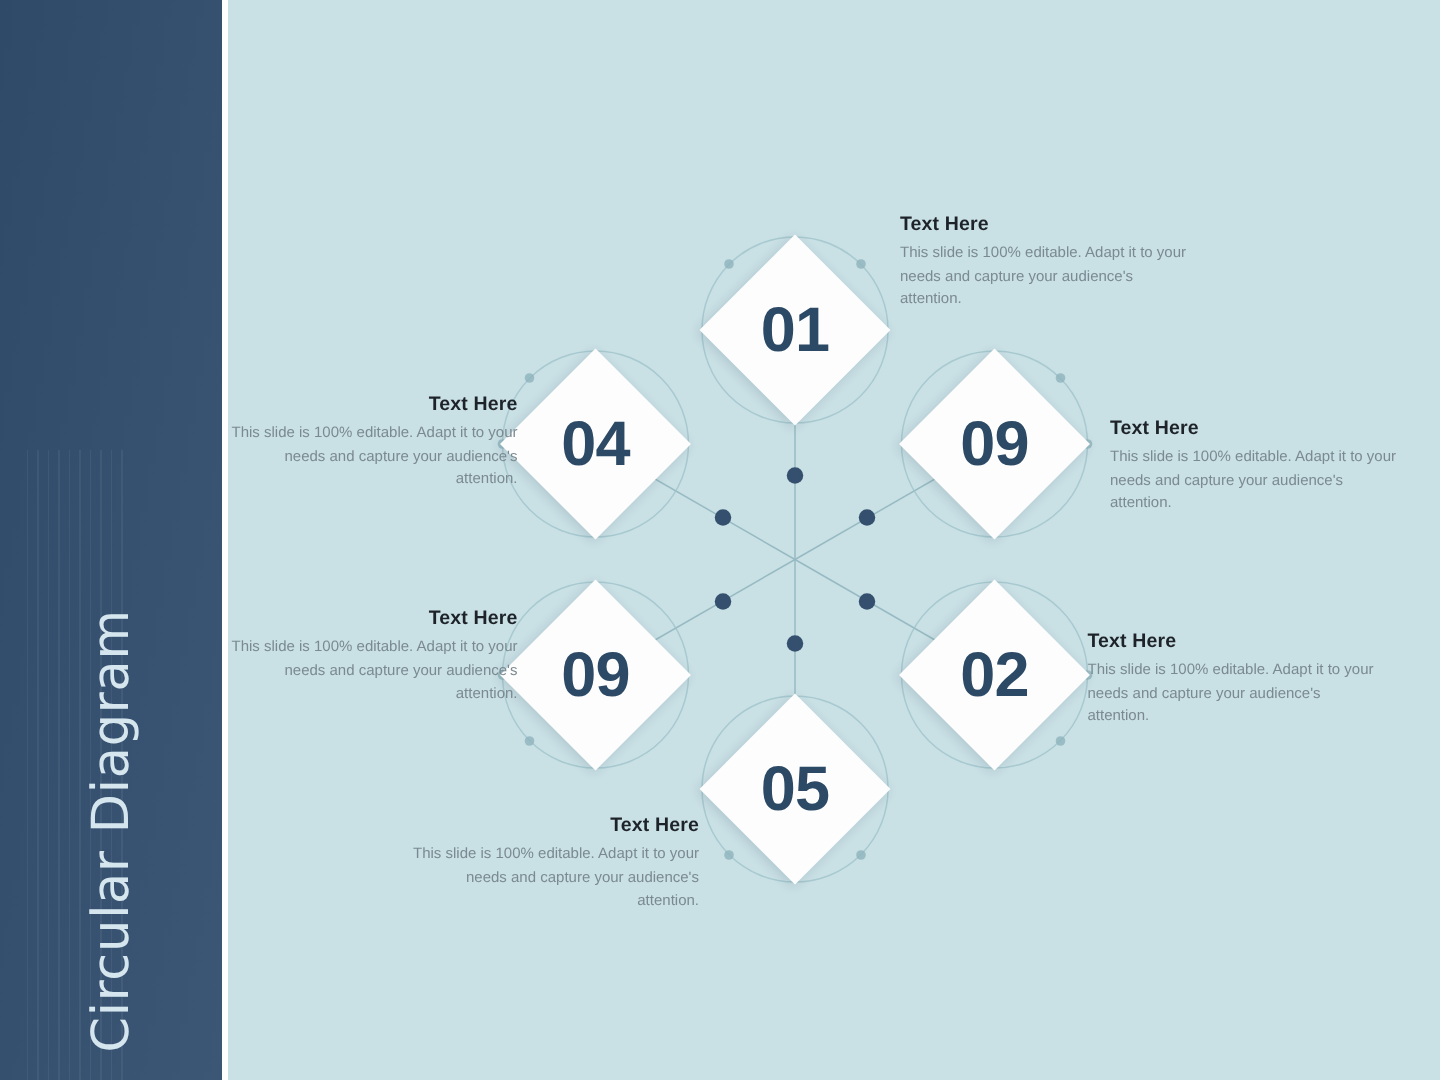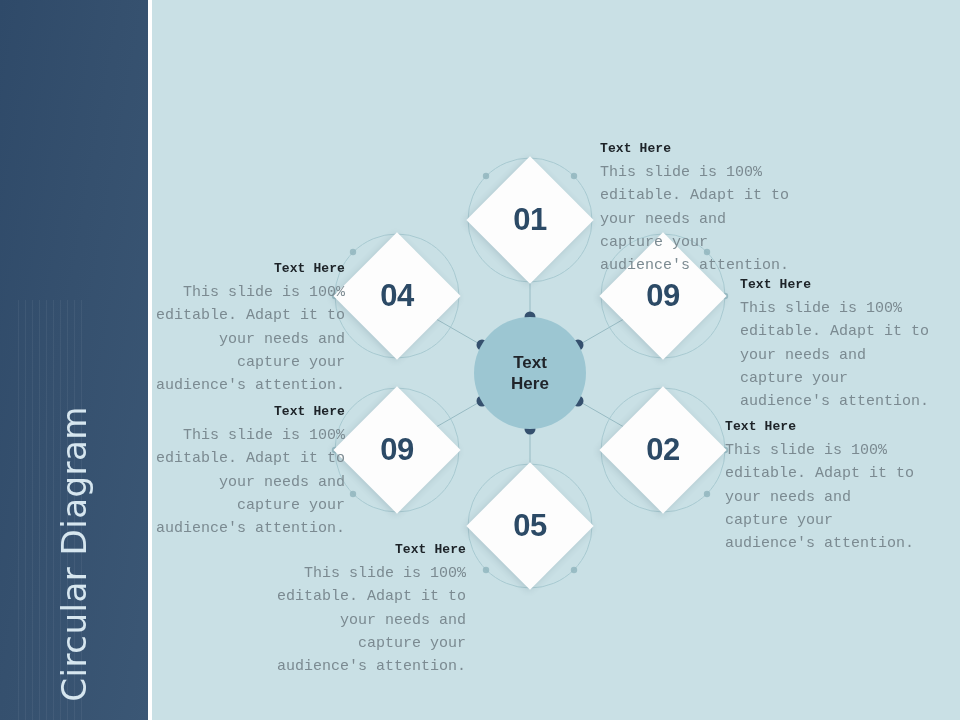--- a/index.html
+++ b/index.html
@@ -95,37 +95,37 @@
     transform:rotate(45deg);
     box-shadow:0 2px 7px rgba(40,70,90,0.17);
   }
   .num {
     position:absolute;
     left:-45px; top:-45px;
     width:90px; height:90px;
     display:flex;
     align-items:center;
     justify-content:center;
-    font-size:31px;
+    font-size:42px;
     font-weight:bold;
     color:#2c4a66;
     letter-spacing:-0.5px;
   }
 
   
-  .tblock { position:absolute; width:196px;font-family:Liberation Mono, monospace; }
+  .tblock { position:absolute; width:196px; }
   .tblock .th {
     font-size:13px;
     font-weight:bold;
     color:#1d2328;
     margin-bottom:5px;
     letter-spacing:0.1px;
   }
   .tblock .tb {
-    font-size:15px;
+    font-size:10px;
     color:#7b8a91;
     line-height:1.55;
   }
   .ta-right { text-align:right; }
   .ta-left  { text-align:left; }
 </style>
 </head>
 <body>
 
 <div id="slide">
@@ -174,26 +174,20 @@
       <g fill="#35506e">
         <circle cx="378" cy="317" r="5.5"></circle>
         <circle cx="426" cy="345" r="5.5"></circle>
         <circle cx="426" cy="401" r="5.5"></circle>
         <circle cx="378" cy="429" r="5.5"></circle>
         <circle cx="330" cy="401" r="5.5"></circle>
         <circle cx="330" cy="345" r="5.5"></circle>
       </g>
     </svg>
 
-    <div class="hub" style="left:322px; top:317px;">
-      <div>
-        <div>Text</div>
-        <div>Here</div>
-      </div>
-    </div>
 
     <div class="node" style="left:378px; top:220px;">
       <div class="diamond"></div>
       <div class="num">01</div>
     </div>
 
     <div class="node" style="left:511px; top:296px;">
       <div class="diamond"></div>
       <div class="num">09</div>
     </div>

